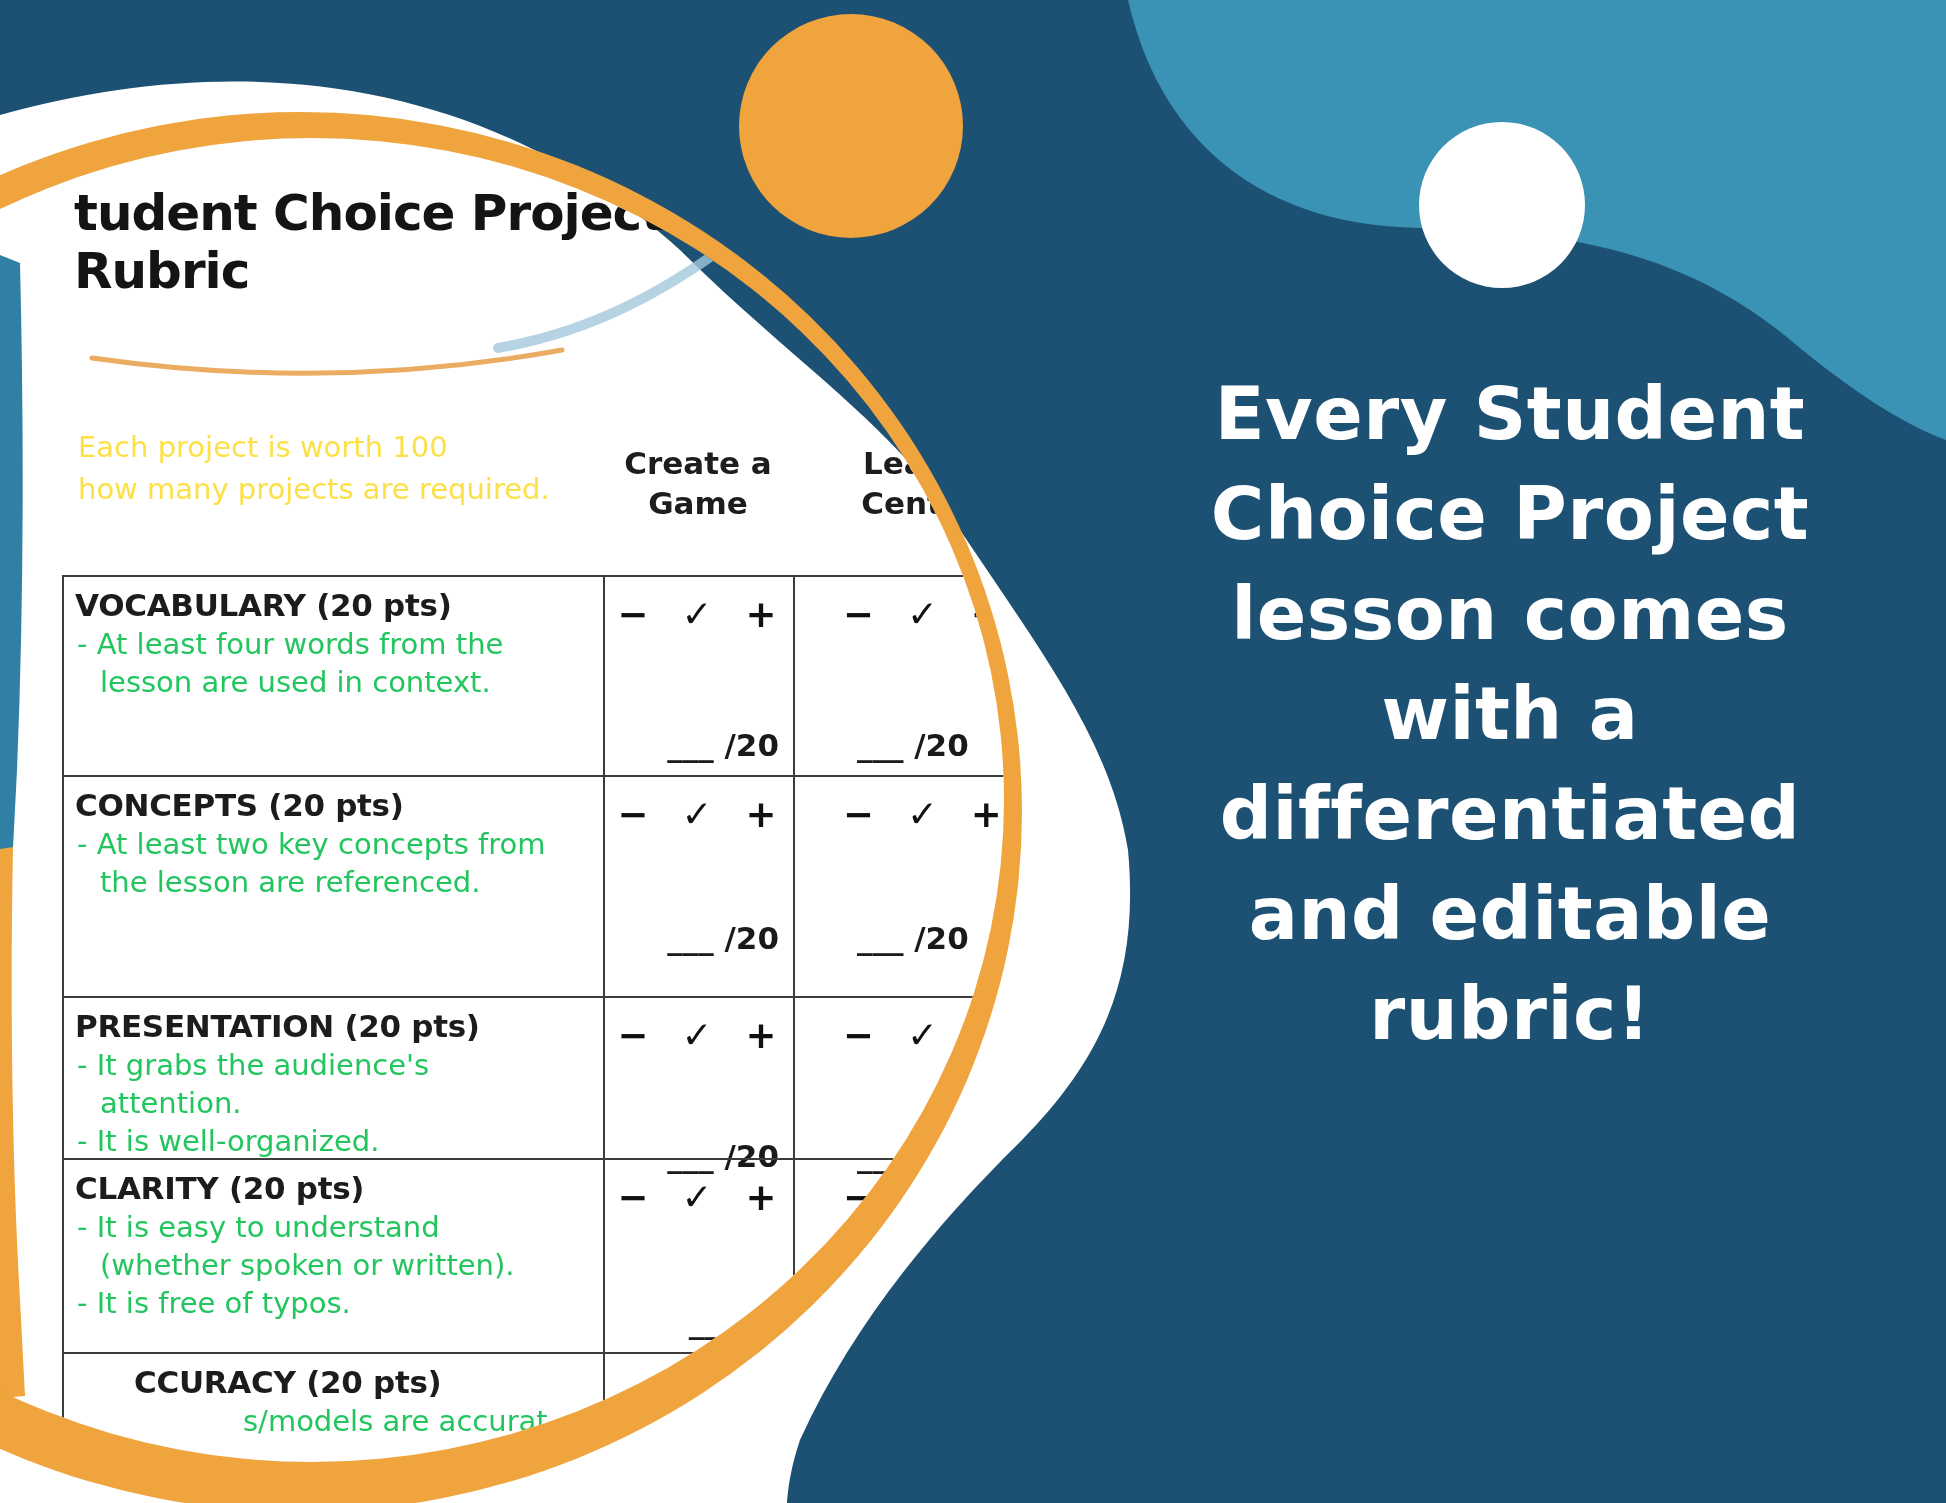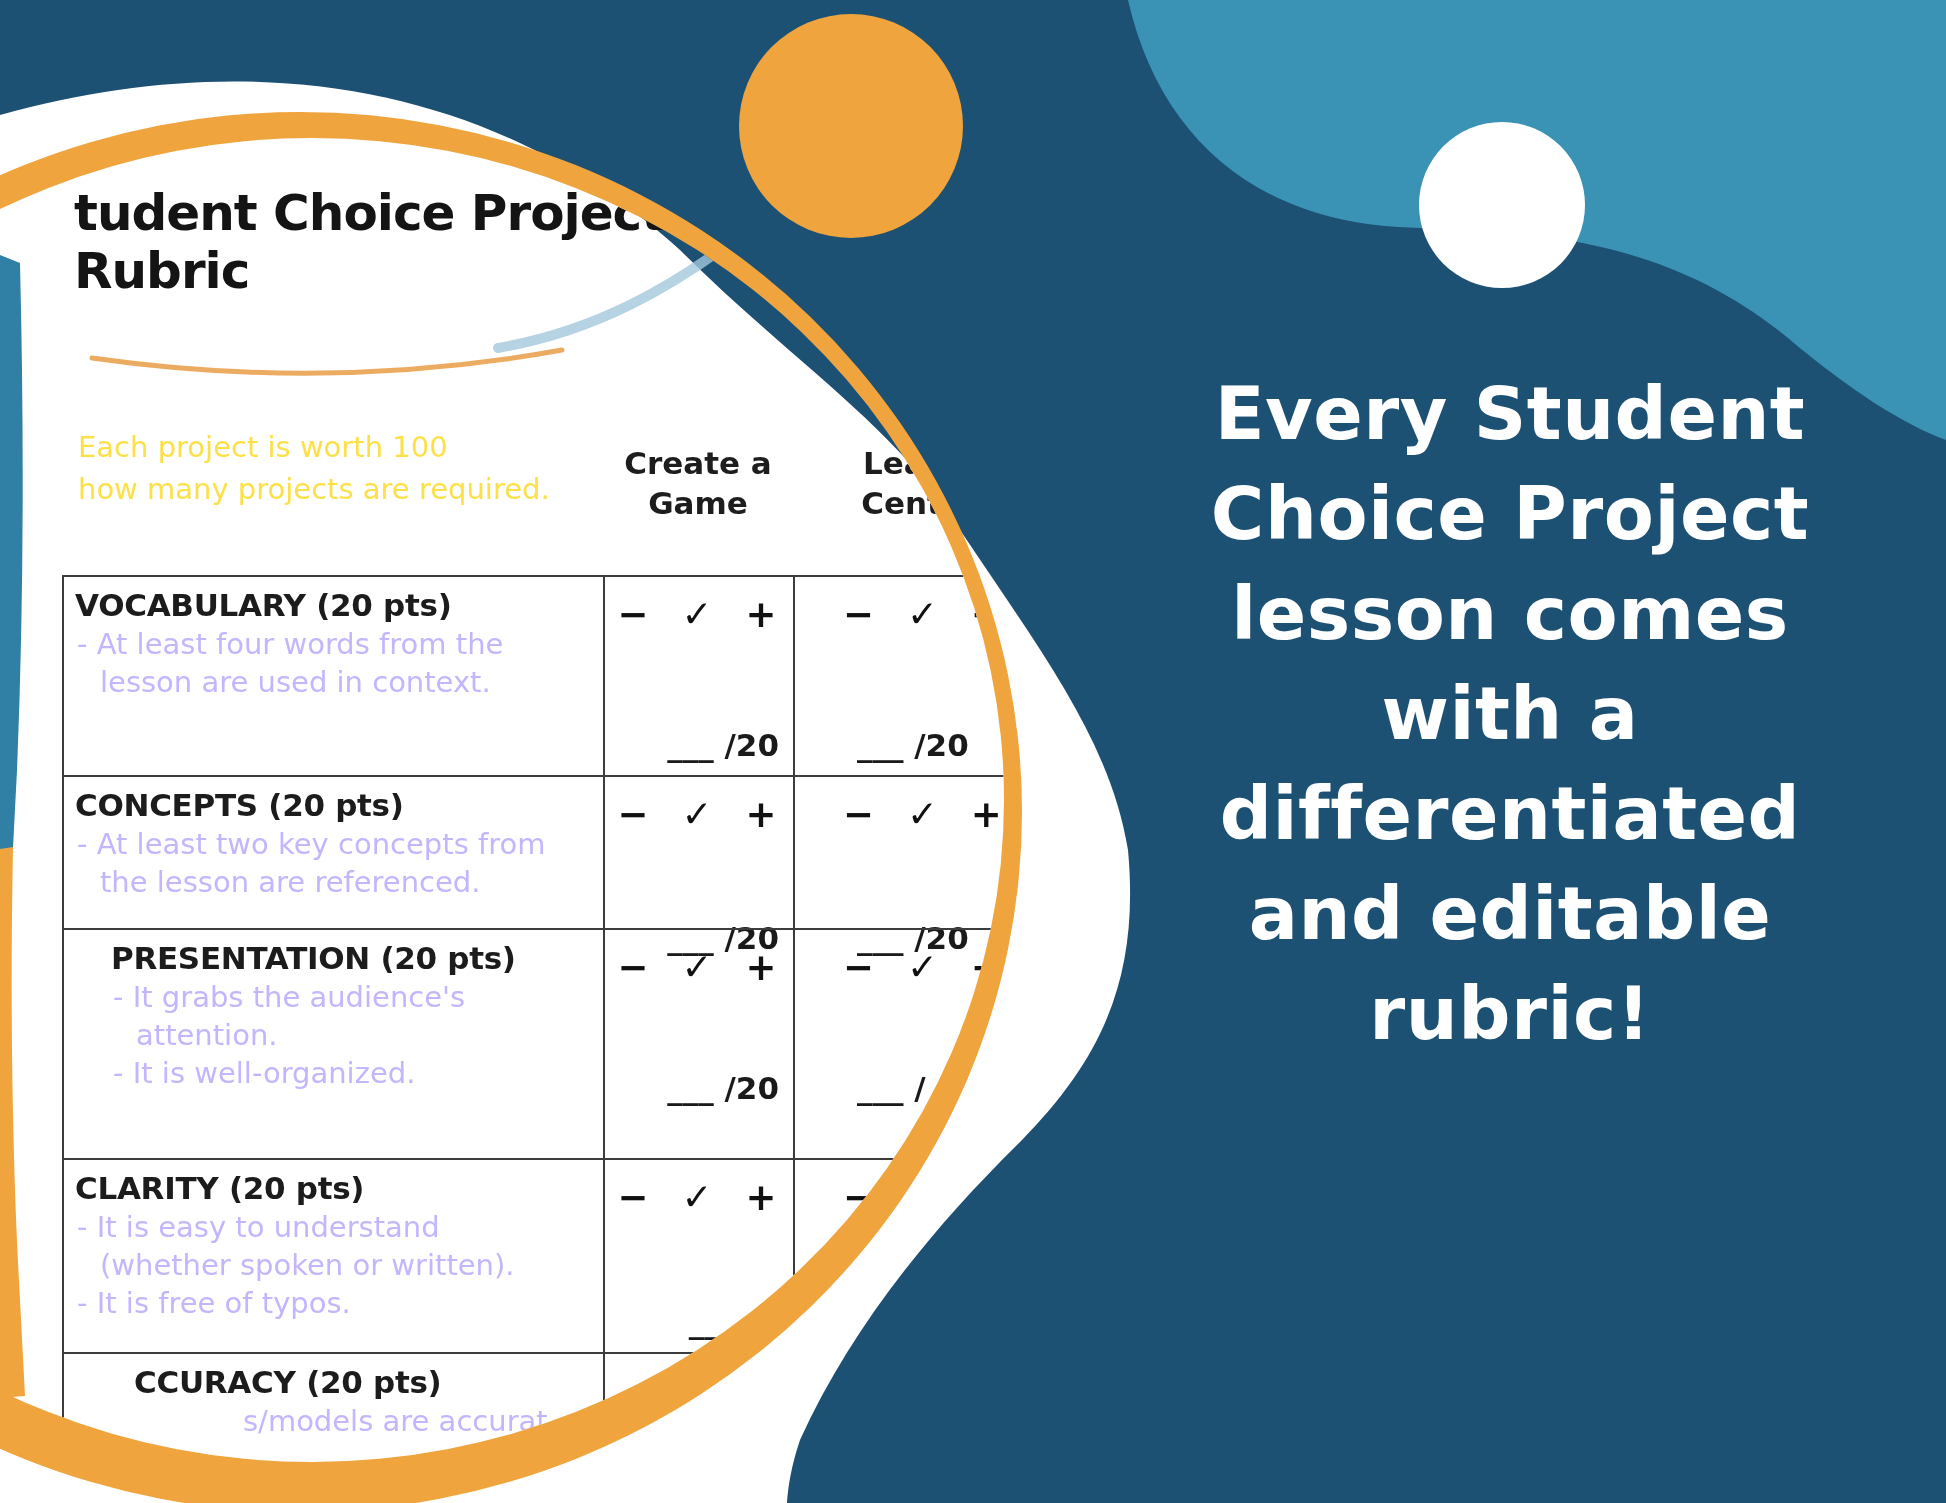--- a/index.html
+++ b/index.html
@@ -30,23 +30,23 @@
   }
   .colhead.ch2{left:603px;width:190px;}
   .colhead.ch3{left:793px;width:217px;}
 
   .vline{position:absolute;top:575px;width:2px;height:888px;background:var(--line,#3c3c3c);}
   .vl-a{left:603px;} .vl-b{left:793px;}
   .tleft{position:absolute;left:62px;top:575px;width:2px;height:880px;background:var(--line,#3c3c3c);}
 
   .trow{position:absolute;left:62px;width:948px;border-top:2px solid var(--line,#3c3c3c);}
   .r1{top:575px;height:198px;} .r2{top:775px;height:191px;}
-  .r3{top:928px;height:188px;padding-left:36px;} .r4{top:1158px;height:192px;} .r5{top:1352px;height:150px;}
+  .r3{top:996px;height:188px;} .r4{top:1158px;height:192px;} .r5{top:1352px;height:150px;}
   .rtitle{margin:10px 0 2px 13px;font-size:31px;font-weight:bold;letter-spacing:-0.3px;}
-  .bl{margin-left:15px;font-size:29px;line-height:38px;color:#c4b5fd;}
+  .bl{margin-left:15px;font-size:29px;line-height:38px;color:#22c55e;}
   .bl.cont{margin-left:38px;}
   .r5 .rtitle{margin-left:72px;}
   .r5 .bl{margin-left:181px;}
   .marks{position:absolute;top:16px;font-size:37px;font-weight:bold;word-spacing:16px;letter-spacing:2px;color:#111;}
   .c2m{left:541px;width:190px;text-align:center;}
   .c3m{left:731px;width:217px;padding-left:50px;box-sizing:border-box;text-align:left;}
   .score{position:absolute;bottom:12px;font-size:31px;font-weight:600;color:#1a1a1a;}
   .c2s{left:541px;width:176px;text-align:right;}
   .c3s{left:795px;text-align:left;}
 

